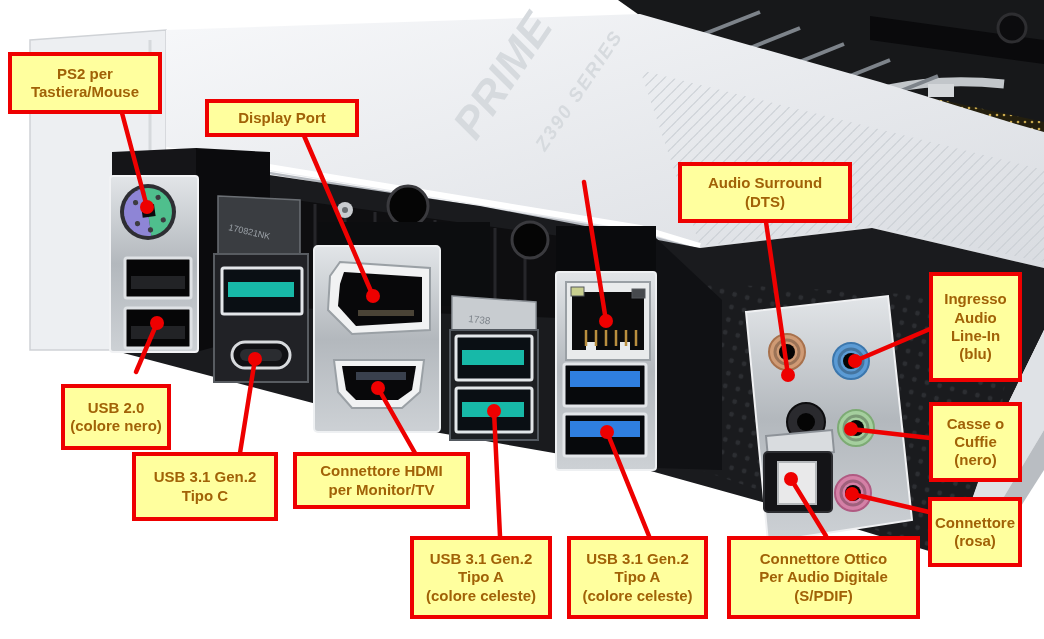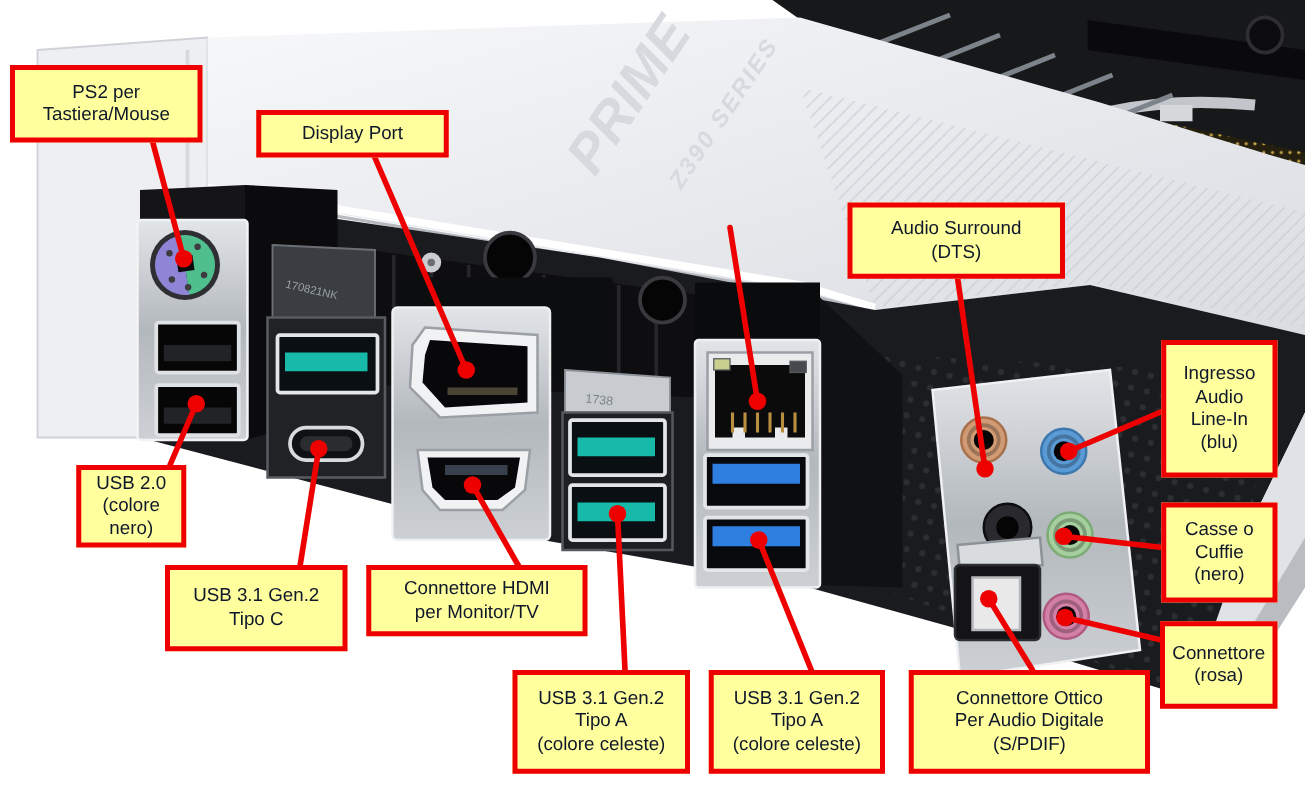--- a/index.html
+++ b/index.html
@@ -1,20 +1,20 @@
 <!DOCTYPE html>
 <html><head>
 <meta charset="utf-8">
 <style>
   html,body{margin:0;padding:0;background:#fff;}
   .stage{position:relative;width:1044px;height:639px;background:#ffffff;overflow:hidden;
          font-family:"Liberation Sans",sans-serif;}
   svg.scene{position:absolute;left:0;top:0;}
   .callout{position:absolute;box-sizing:border-box;background:#ffff9e;border:4px solid #ee0000;
-           color:#0f172a;font-weight:normal;font-size:15px;line-height:1.22;text-align:center;
+           color:#a16207;font-weight:bold;font-size:15px;line-height:1.22;text-align:center;
            display:flex;align-items:center;justify-content:center;white-space:pre-line;
            padding:2px 3px;}
 </style>
 </head>
 <body>
 
 <div class="stage">
 
 <svg class="scene" width="1044" height="639" viewBox="0 0 1044 639">
   <defs>
@@ -252,33 +252,33 @@
         <circle cx="255" cy="359" r="7"></circle>
     <circle cx="378" cy="388" r="7"></circle>
         <circle cx="494" cy="411" r="7"></circle>
         <circle cx="607" cy="432" r="7"></circle>
     <circle cx="791" cy="479" r="7"></circle>
   </g>
 </svg>
 
 <div class="callout" style="left:8px;top:52px;width:154px;height:62px">PS2 per
 Tastiera/Mouse</div>
-<div class="callout" style="left:205px;top:88px;width:154px;height:38px">Display Port</div>
+<div class="callout" style="left:205px;top:99px;width:154px;height:38px">Display Port</div>
 <div class="callout" style="left:678px;top:162px;width:174px;height:61px">Audio Surround
 (DTS)</div>
 <div class="callout" style="left:929px;top:272px;width:93px;height:110px">Ingresso
 Audio
 Line-In
 (blu)</div>
 <div class="callout" style="left:929px;top:402px;width:93px;height:80px">Casse o
 Cuffie
 (nero)</div>
 <div class="callout" style="left:928px;top:497px;width:94px;height:70px">Connettore
 (rosa)</div>
-<div class="callout" style="left:61px;top:372px;width:88px;height:66px">USB 2.0
+<div class="callout" style="left:61px;top:384px;width:110px;height:66px">USB 2.0
 (colore nero)</div>
 <div class="callout" style="left:132px;top:452px;width:146px;height:69px">USB 3.1 Gen.2
 Tipo C</div>
 <div class="callout" style="left:293px;top:452px;width:177px;height:57px">Connettore HDMI
 per Monitor/TV</div>
 <div class="callout" style="left:410px;top:536px;width:142px;height:83px">USB 3.1 Gen.2
 Tipo A
 (colore celeste)</div>
 <div class="callout" style="left:567px;top:536px;width:141px;height:83px">USB 3.1 Gen.2
 Tipo A

